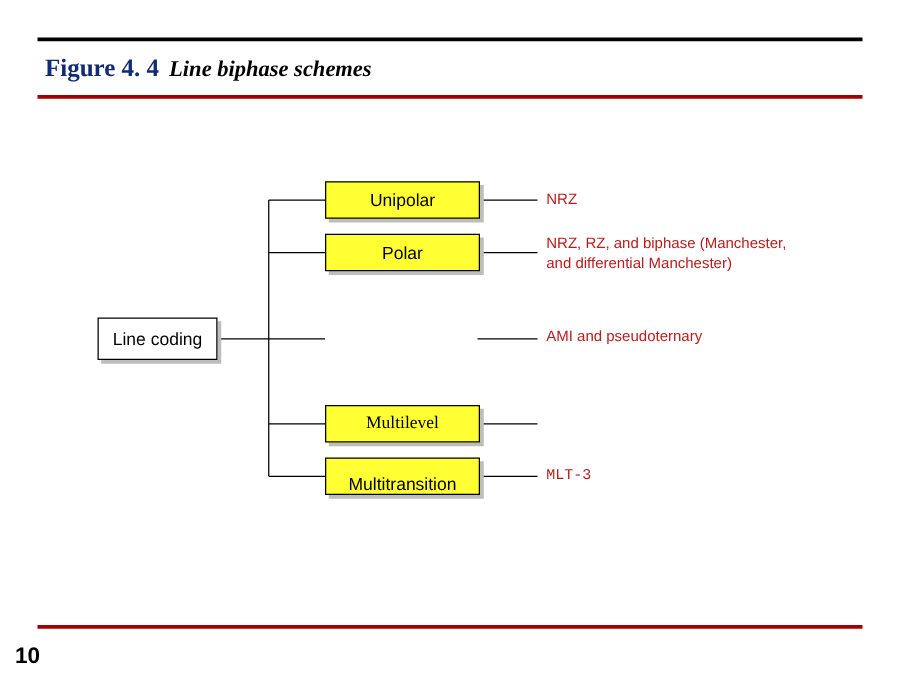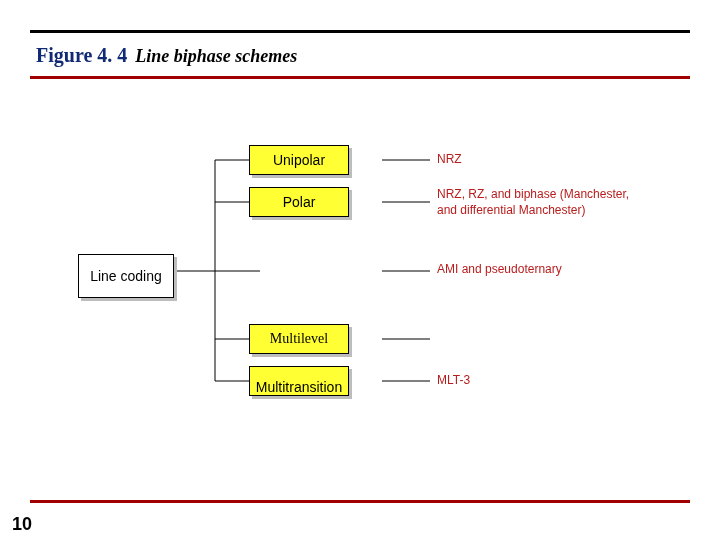--- a/index.html
+++ b/index.html
@@ -45,41 +45,41 @@
   }
   .box {
     position: absolute;
     background: #ffff33;
     border: 1px solid #000;
     box-shadow: 3px 3px 0 #bdbdbd;
     display: flex; align-items: center; justify-content: center;
     font-size: 14px;
   }
   .root-box {
-    left: 78px; top: 254px; width: 96px; height: 44px;
+    left: 78px; top: 254px; width: 96px; height: 34px;
     background: #fff;
     text-align: center;
   }
-  .cat-box { left: 249px; width: 100px; height: 30px; }
+  .cat-box { left: 260px; width: 124px; height: 30px; }
   .c0 { top: 145px; }
   .c1 { top: 187px; }
   .c2 { top: 256px; }
   .c3 { top: 324px; font-family: Liberation Serif, serif; }
   .c4 { top: 366px; align-items: flex-end; }
 
   .desc-text {
     position: absolute; left: 437px;
     font-size: 12px; color: #b91c1c;
   }
   .d0 { top: 152px; }
   .d1a { top: 187px; }
   .d1b { top: 203px; }
   .d2 { top: 262px; }
   .d3 { top: 331px; }
-  .d4 { top: 373px; }
+  .d4 { top: 373px; font-family: Liberation Mono, monospace; }
 </style>
 </head>
 <body>
 
 <div class="top-rule-1"></div>
 
 <div class="title-row">
   <span class="fig-num">Figure 4. 4</span>
   <span class="fig-caption">Line biphase schemes</span>
 </div>

